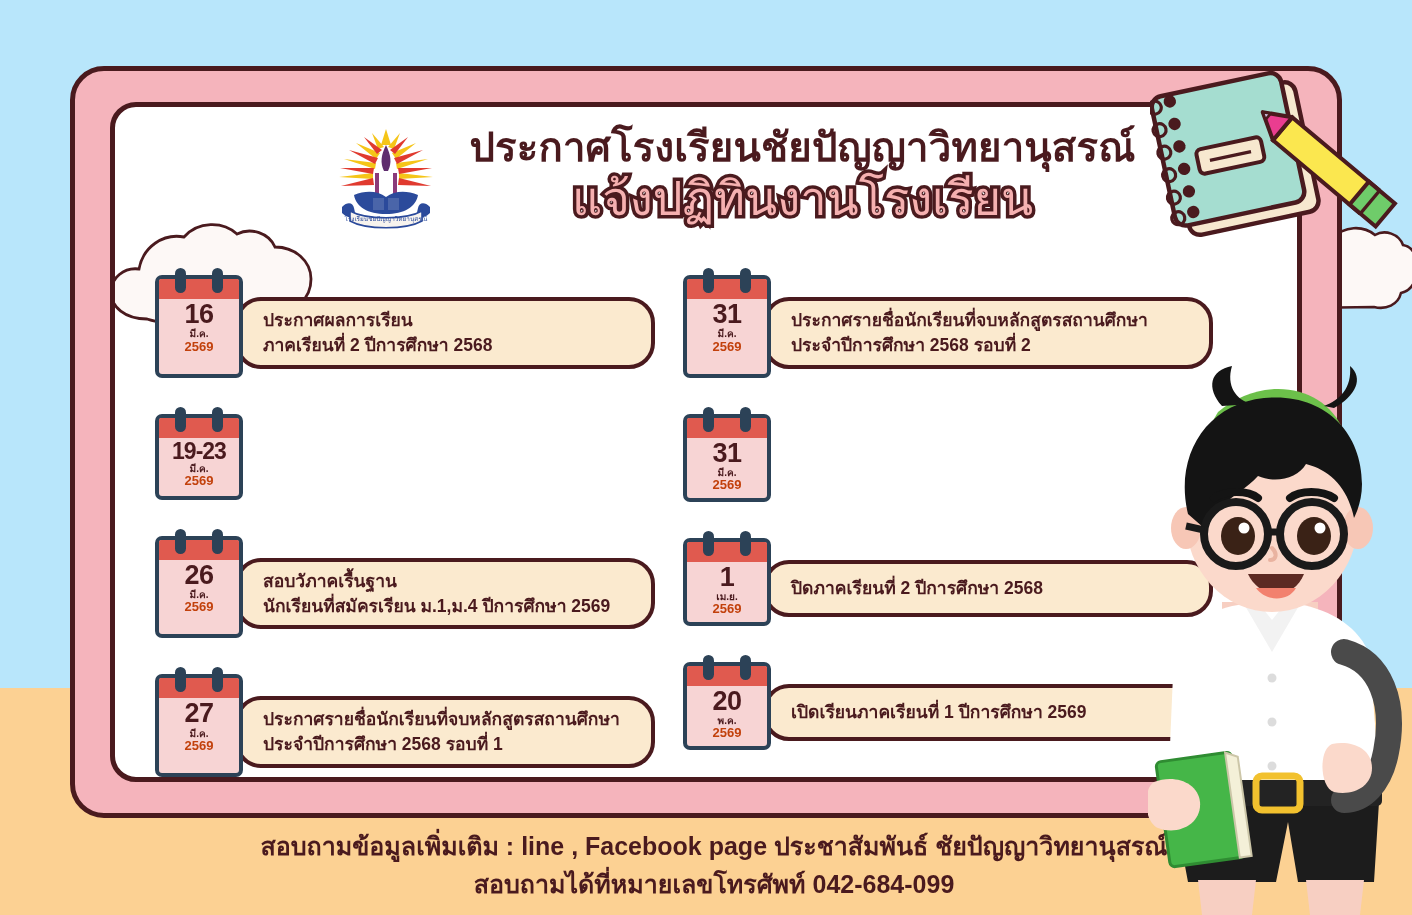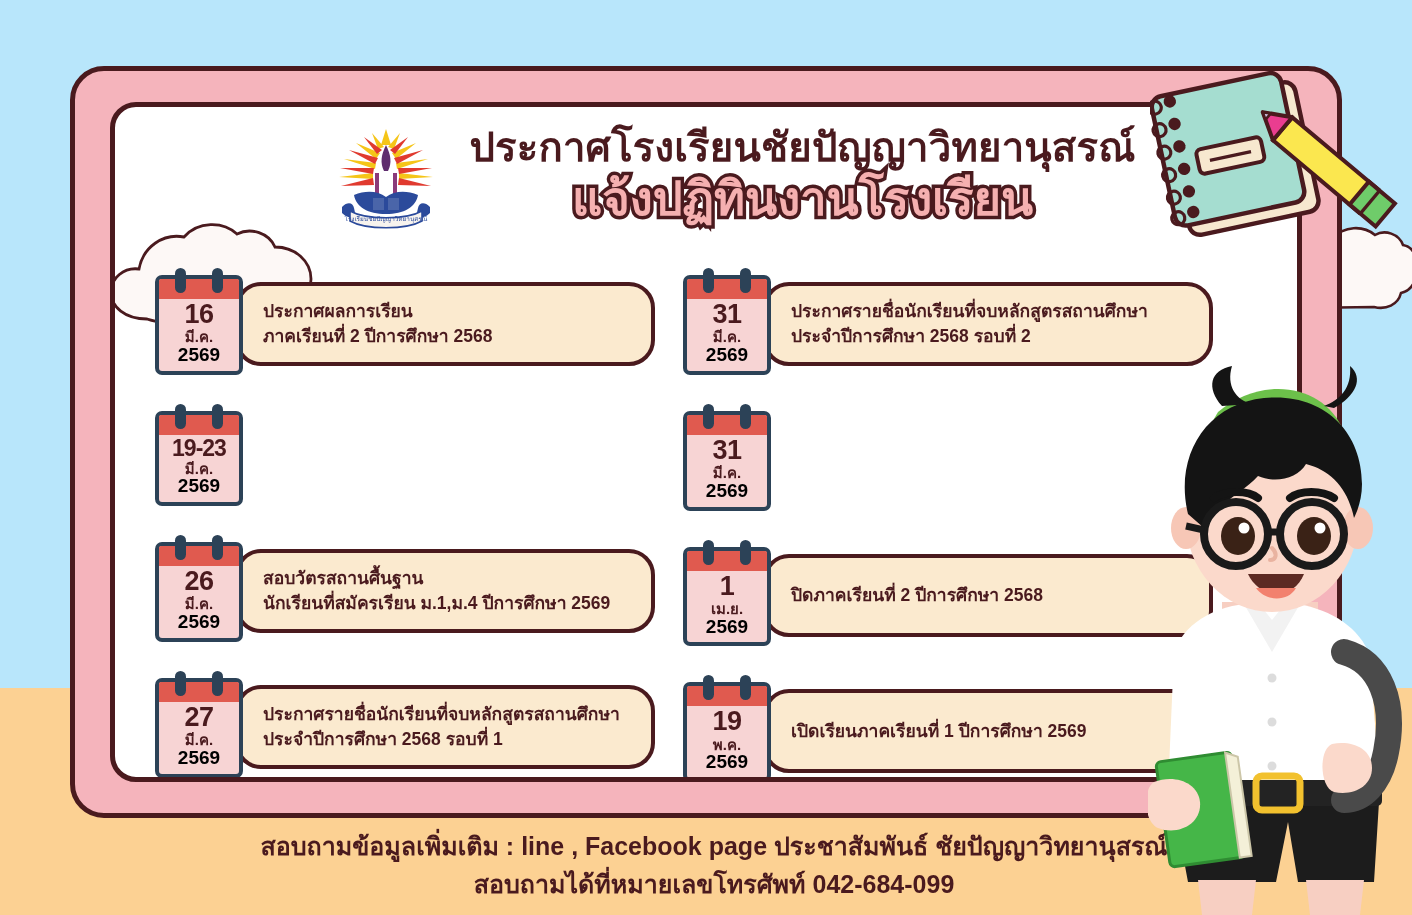--- a/index.html
+++ b/index.html
@@ -77,21 +77,21 @@
     font-size: 40px;
     font-weight: 700;
     color: #4a1a1e;
     letter-spacing: .2px;
     line-height: 1.1;
     white-space: nowrap;
   }
   .title-sub {
     margin-top: 4px;
     font-size: 47px;
-    font-weight: 700;
+    font-weight: 400;
     color: #f5b0b0;
     line-height: 1.12;
     text-align: center;
     white-space: nowrap;
     -webkit-text-stroke: 7px #4a1a1e;
     paint-order: stroke fill;
   }
 
   
   .columns {
@@ -149,37 +149,37 @@
     font-size: 27px;
     font-weight: 700;
     color: #4a1a1e;
     line-height: 1.08;
     margin-top: 1px;
     white-space: nowrap;
     letter-spacing: -.5px;
   }
   .cal-day.range { font-size: 23px; letter-spacing: -1px; }
   .cal-month {
-    font-size: 15px;
+    font-size: 10px;
     font-weight: 700;
     color: #4a1a1e;
     line-height: 1.05;
   }
   .cal-year {
-    font-size: 19px;
+    font-size: 13px;
     font-weight: 700;
-    color: #000000;
+    color: #c2410c;
     line-height: 1.1;
   }
 
   
   .pill {
     position: relative;
     margin-left: -8px;
-    margin-top: 7px;
+    margin-top: 22px;
     margin-bottom: 9px;
     flex: 1 1 auto;
     background: #fbeacf;
     border: 4px solid #4a1a1e;
     border-radius: 26px;
     padding: 7px 16px 7px 24px;
     display: flex;
     flex-direction: column;
     justify-content: center;
     z-index: 1;
@@ -315,21 +315,21 @@
           <div class="cal">
             <div class="cal-top">
               <span class="cal-ring l"></span>
               <span class="cal-ring r"></span>
             </div>
             <div class="cal-day">26</div>
             <div class="cal-month">มี.ค.</div>
             <div class="cal-year">2569</div>
           </div>
           <div class="pill">
-            <div class="pill-line">สอบวัตรสถานศื้นฐาน</div>
+            <div class="pill-line">สอบวัภาคเรื้นฐาน</div>
             <div class="pill-line">นักเรียนที่สมัครเรียน ม.1,ม.4 ปีการศึกษา 2569</div>
           </div>
         </div>
 
         <div class="row">
           <div class="cal">
             <div class="cal-top">
               <span class="cal-ring l"></span>
               <span class="cal-ring r"></span>
             </div>
@@ -389,21 +389,21 @@
             <div class="pill-line">ปิดภาคเรียนที่ 2 ปีการศึกษา 2568</div>
           </div>
         </div>
 
         <div class="row">
           <div class="cal">
             <div class="cal-top">
               <span class="cal-ring l"></span>
               <span class="cal-ring r"></span>
             </div>
-            <div class="cal-day">19</div>
+            <div class="cal-day">20</div>
             <div class="cal-month">พ.ค.</div>
             <div class="cal-year">2569</div>
           </div>
           <div class="pill">
             <div class="pill-line">เปิดเรียนภาคเรียนที่ 1 ปีการศึกษา 2569</div>
           </div>
         </div>
 
       </div>
     </div>

